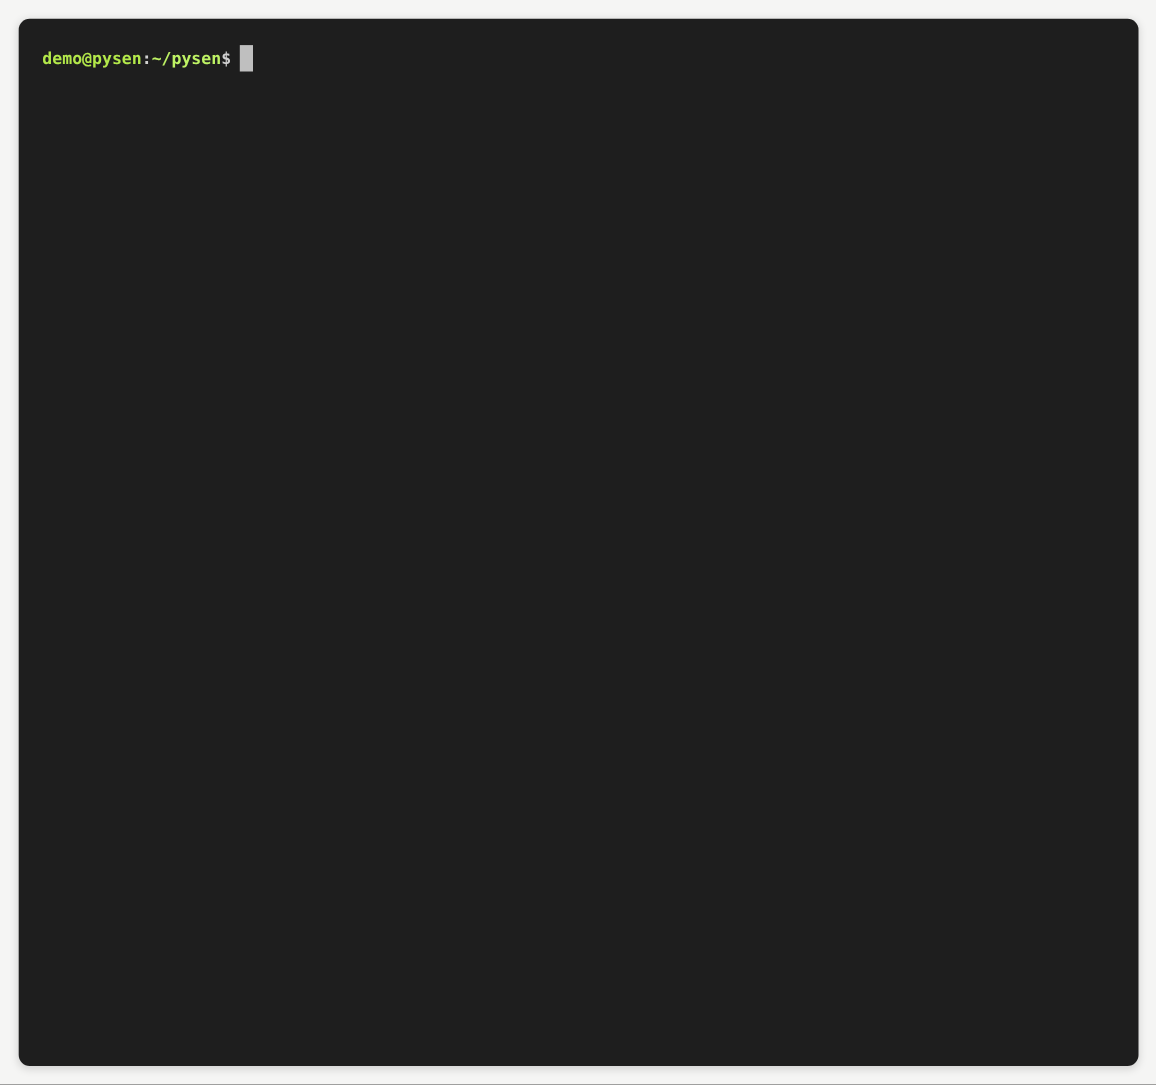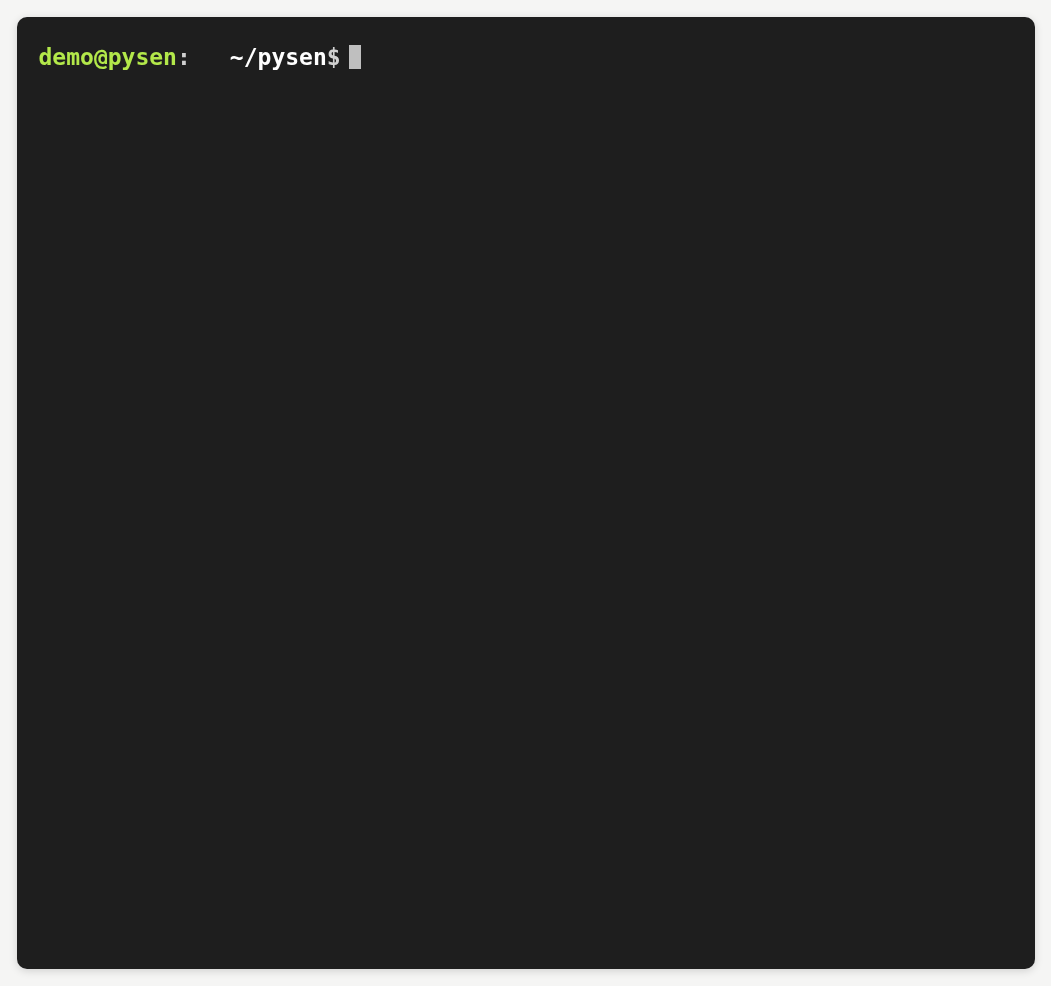--- a/index.html
+++ b/index.html
@@ -21,34 +21,33 @@
       height: 952px;
       background: #1e1e1e;
       border-radius: 10px;
       box-shadow: 0 2px 8px rgba(0,0,0,0.15);
       padding: 24px 22px;
       overflow: hidden;
     }
     .prompt-line {
       display: flex;
       align-items: center;
-      font-size: 23px;
+      font-size: 15px;
       font-weight: bold;
       line-height: 1.4;
       white-space: pre;
     }
     .user-host {
       color: #b3e84a;
     }
     .separator {
       color: #d0d0d0;
     }
     .cwd {
-      color: #ffffff;
-      margin-left: 39px;
+      color: #bef264;
     }
     .dollar {
       color: #d0d0d0;
     }
     .cursor {
       display: inline-block;
       width: 12px;
       height: 24px;
       background: #bfbfbf;
       margin-left: 8px;

